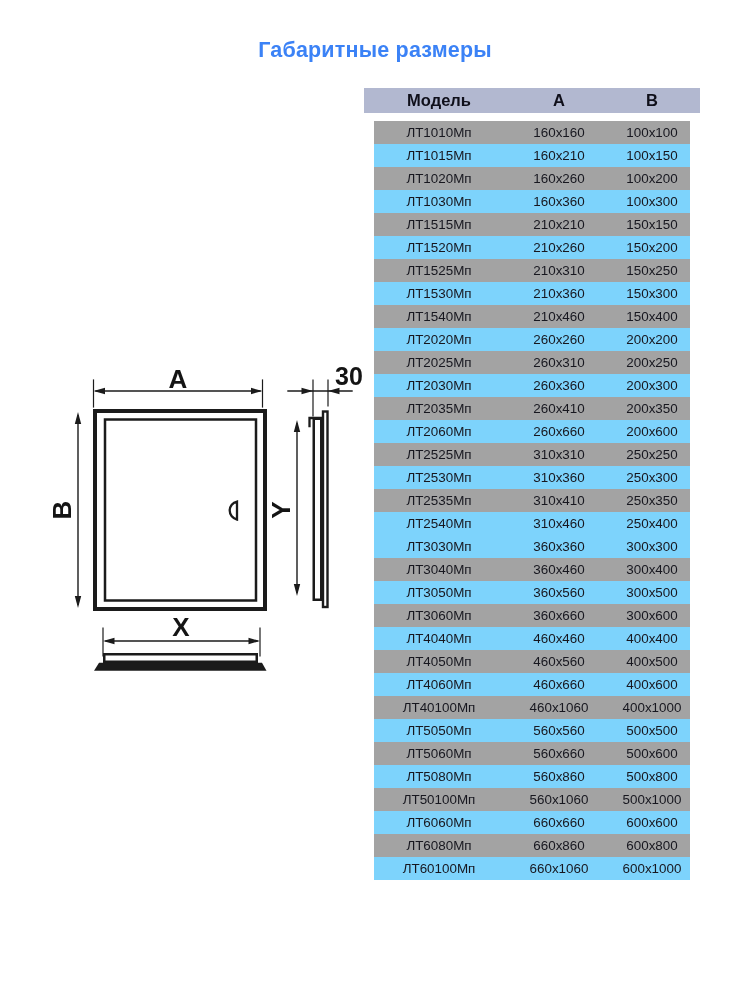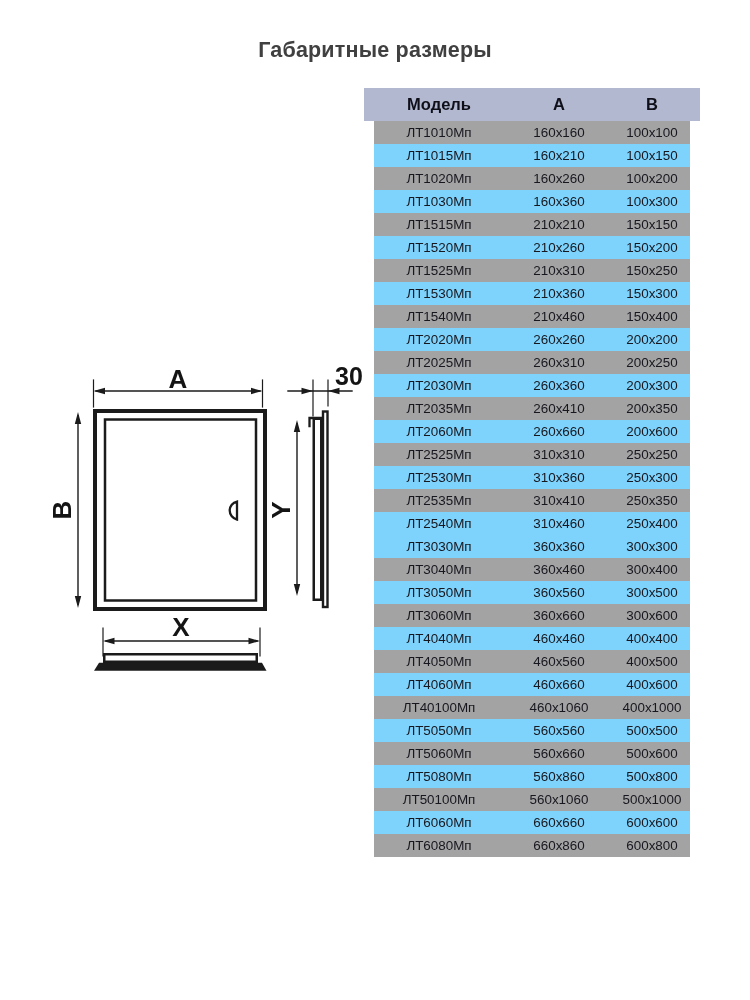--- a/index.html
+++ b/index.html
@@ -13,30 +13,30 @@
     font-family: "Liberation Sans", sans-serif;
   }
   .title {
     position: absolute;
     top: 38px;
     left: 0;
     width: 750px;
     text-align: center;
     font-size: 21.5px;
     font-weight: bold;
-    color: #404040;
+    color: #3b82f6;
     letter-spacing: 0.2px;
   }
   
   .tbl-header {
     position: absolute;
     left: 364px;
     top: 88px;
     width: 336px;
-    height: 33px;
+    height: 25px;
     background: #b2b8d0;
     display: grid;
     grid-template-columns: 150px 90px 96px;
     align-items: center;
   }
   .tbl-header .hcell {
     text-align: center;
     font-size: 16.5px;
     font-weight: bold;
     color: #0f0f1a;
@@ -335,15 +335,20 @@
       <div class="cell">660x660</div>
       <div class="cell">600x600</div>
     </div>
 
     <div class="row">
       <div class="cell">ЛТ6080Мп</div>
       <div class="cell">660x860</div>
       <div class="cell">600x800</div>
     </div>
 
+    <div class="row alt">
+      <div class="cell">ЛТ60100Мп</div>
+      <div class="cell">660x1060</div>
+      <div class="cell">600x1000</div>
+    </div>
   </div>
 
 </div>
 
 </body></html>

